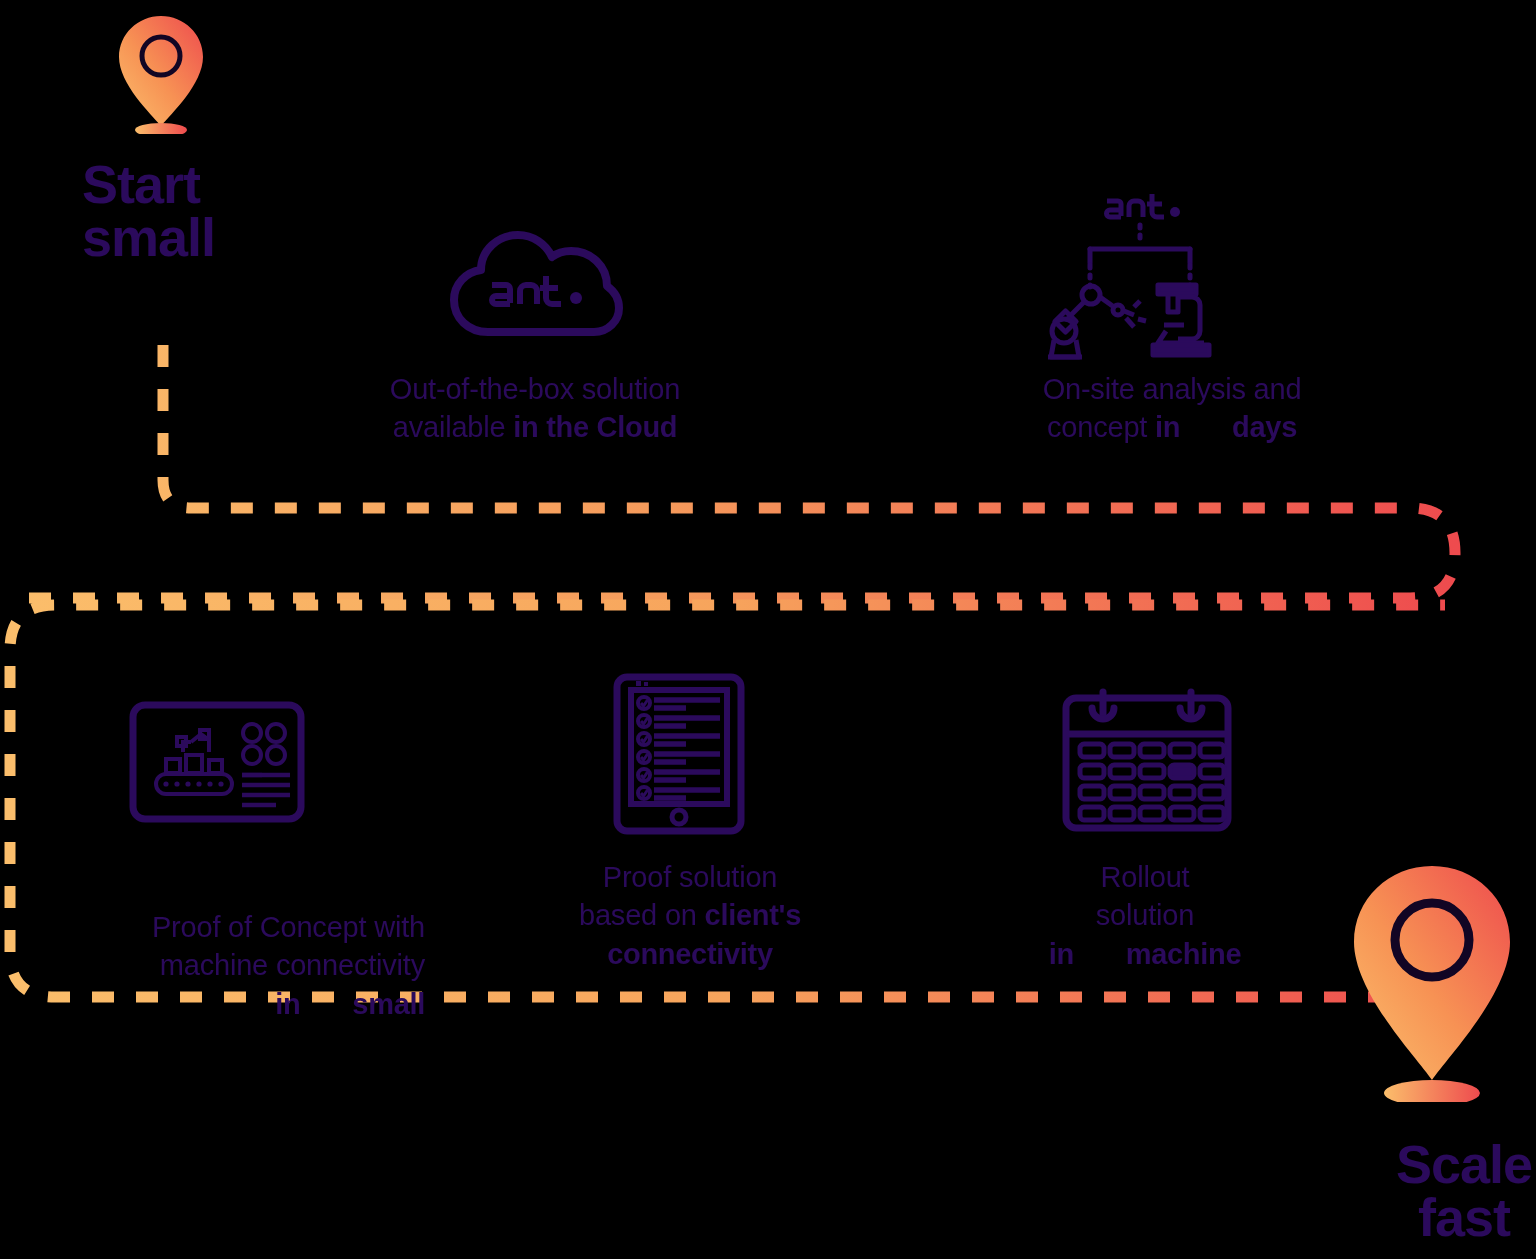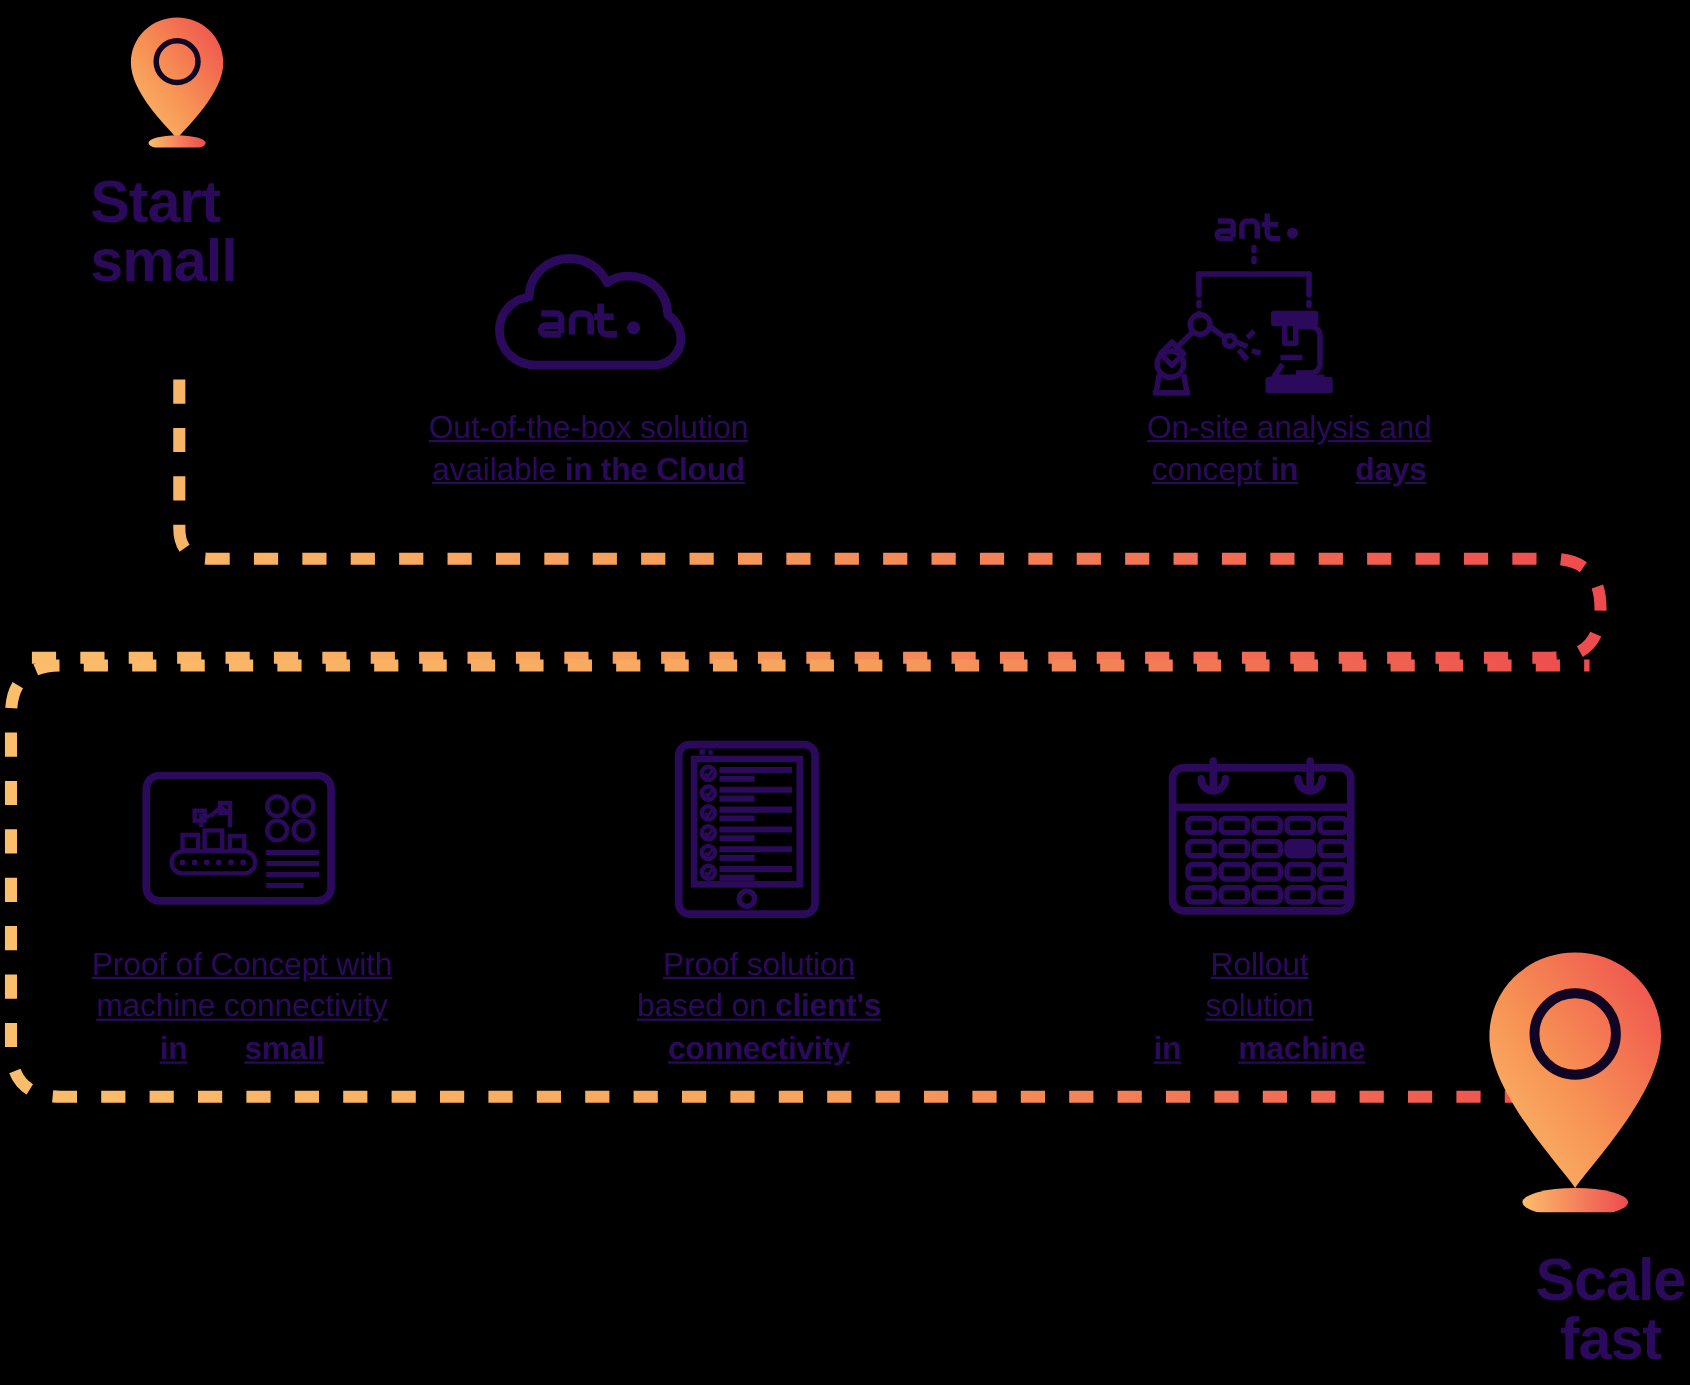--- a/index.html
+++ b/index.html
@@ -23,21 +23,20 @@
   .pin-label .l2{display:block;}
 
   .caption{
     position:absolute;
     color:#2B0A5C;
     font-size:29px;
     line-height:1.32;
     text-align:center;
     letter-spacing:-.2px;
     font-weight:400;
-    text-decoration:underline;
   }
   .caption b{font-weight:800;letter-spacing:-.3px;}
 
   .num3{
     display:inline-block;
     font-size:72px;
     font-weight:800;
     line-height:0;
     vertical-align:-22px;
     margin:0 6px;
@@ -203,21 +202,21 @@
     <g fill="none" stroke="#2B0A5C" stroke-width="4">
       <circle cx="124" cy="33" r="9"></circle>
         <circle cx="148" cy="33" r="9"></circle>
       <circle cx="124" cy="55" r="9"></circle>
         <circle cx="148" cy="55" r="9"></circle>
       <path d="M114,75 h48 M114,85 h48 M114,95 h48 M114,105 h34" stroke-width="4.4"></path>
       <path d="M114,75 h20" stroke-width="4.4"></path>
     </g>
   </svg>
 
-  <div class="caption" style="left:15px;top:858px;width:410px;">
+  <div class="caption" style="left:15px;top:908px;width:410px;text-align:right;">
     <span>Proof of Concept with</span><br>
     <span>machine connectivity</span><br>
     <b>in</b><span class="num3">3</span><b>small</b>
   </div>
 
   <svg class="icon" style="left:612px;top:672px;width:134px;height:164px;" viewBox="0 0 134 164" xmlns="http://www.w3.org/2000/svg">
     <rect x="5" y="5" width="124" height="154" rx="10" fill="none" stroke="#2B0A5C" stroke-width="7"></rect>
     <rect x="19" y="18" width="96" height="114" fill="none" stroke="#2B0A5C" stroke-width="6"></rect>
     <circle cx="67" cy="145" r="7" fill="none" stroke="#2B0A5C" stroke-width="5"></circle>
     <rect x="24" y="9" width="5" height="5" fill="#2B0A5C"></rect>

